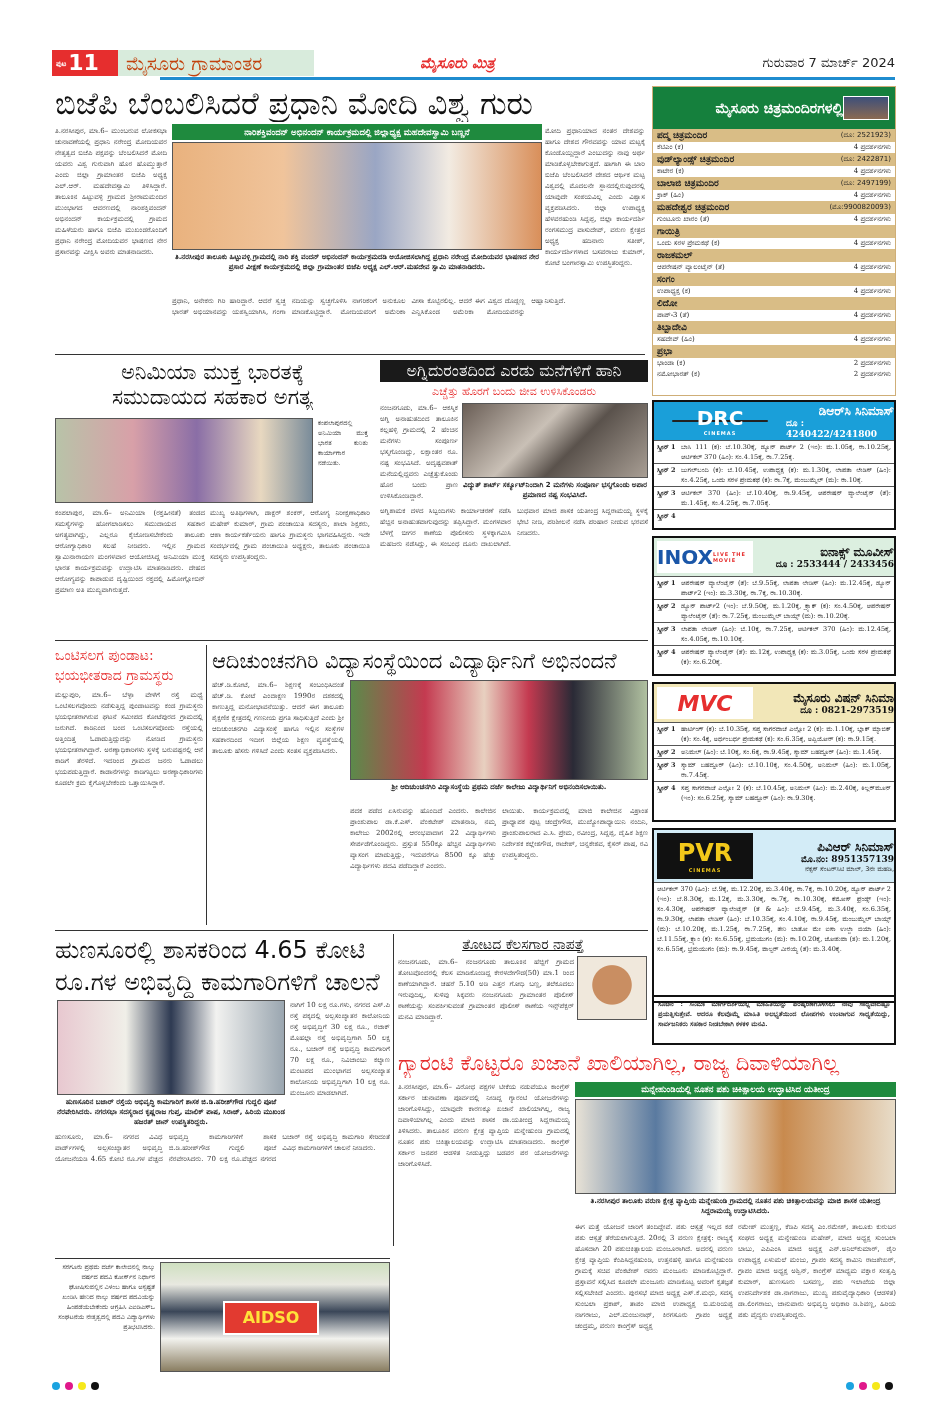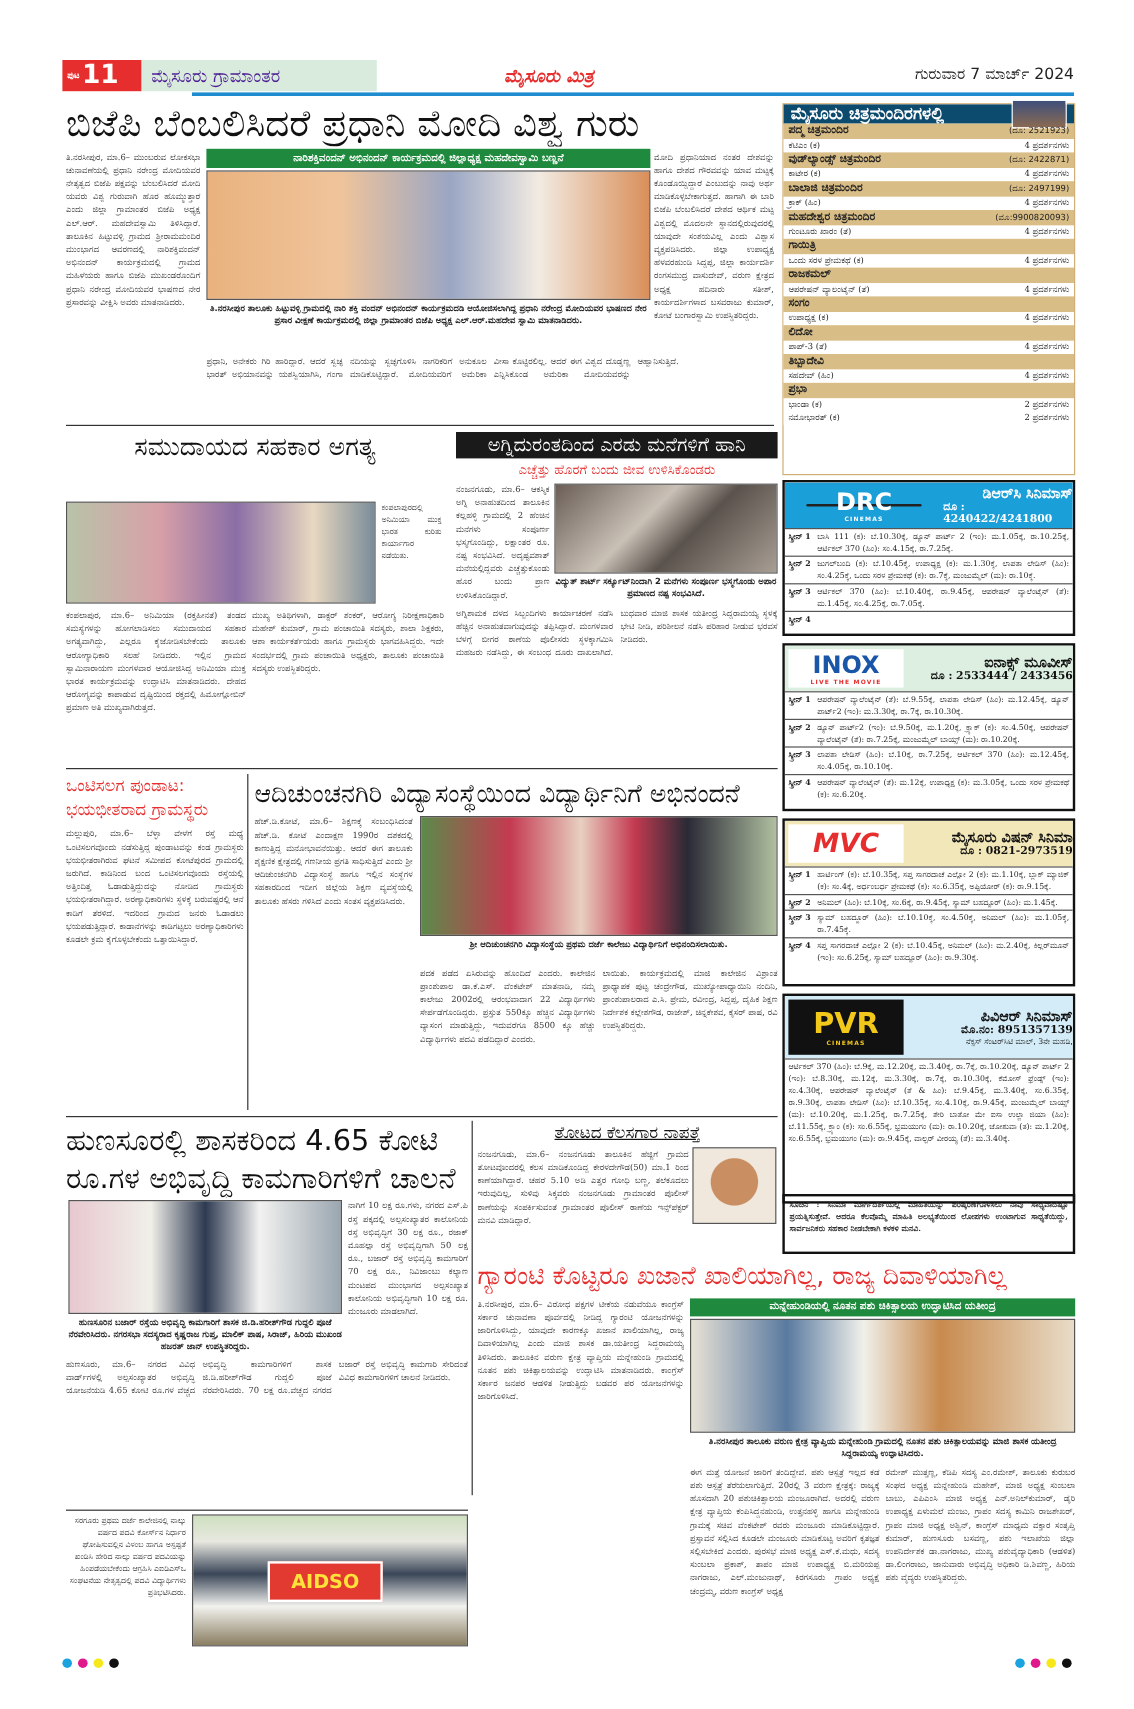--- a/index.html
+++ b/index.html
@@ -6,21 +6,21 @@
 body{width:945px;height:1424px;background:#fff;font-family:"DejaVu Sans",sans-serif;color:#222;position:relative;overflow:hidden}
 .abs{position:absolute}
 .txt{font-size:7px;line-height:11px;color:#333;text-align:justify;overflow:hidden;font-family:"DejaVu Serif",serif}
 .photo{background:linear-gradient(135deg,#c9a48a,#8c6e5a 40%,#d9c2b0 70%,#6d5a4a);border:1px solid #555}
 .cap{font-size:7px;line-height:10px;text-align:center;color:#222;font-weight:bold;overflow:hidden}
 .hl{font-weight:normal;color:#111;overflow:hidden;white-space:nowrap}
 .rule{background:#333}
 
 #pgno{left:52px;top:50px;width:66px;height:26px;background:#e62e2e;color:#fff;font-weight:bold;font-size:22px;line-height:26px;padding-left:4px}
 #pgno small{font-size:7px;vertical-align:middle;margin-right:2px}
-#section{left:118px;top:50px;width:196px;height:26px;background:#d8ebdc;font-size:15px;line-height:26px;padding-left:8px;color:#4c1d95}
+#section{left:118px;top:50px;width:196px;height:26px;background:#d8ebdc;font-size:19px;line-height:26px;padding-left:8px;color:#c2410c}
 #brand{left:420px;top:50px;width:120px;height:26px;color:#e62e2e;font-weight:bold;font-size:15px;line-height:26px;font-style:italic}
 #date{left:735px;top:50px;width:160px;height:26px;font-size:13px;line-height:26px;text-align:right}
 #mastrule{left:160px;top:77px;width:735px;height:3px;background:#1f8ccf}
 
 .th-head{background:#d9bd86;font-size:9px;font-weight:bold;height:13px;line-height:13px;display:flex;justify-content:space-between;padding:0 4px}
 .th-row{background:#fff;font-size:7px;height:11px;line-height:11px;display:flex;justify-content:space-between;padding:0 4px;font-family:"DejaVu Serif",serif}
 .cin{border:2px solid #111;background:#fff}
 .cin-top{display:flex;height:38px}
 .cin-logo{width:96px;display:flex;align-items:center;justify-content:center;font-weight:bold}
 .cin-name{flex:1;display:flex;flex-direction:column;justify-content:center;align-items:flex-end}
@@ -40,21 +40,21 @@
 <div class="abs hl" style="left:55px;top:84px;width:590px;height:38px;font-size:31px;line-height:38px;">ಬಿಜೆಪಿ ಬೆಂಬಲಿಸಿದರೆ ಪ್ರಧಾನಿ ಮೋದಿ ವಿಶ್ವ ಗುರು</div>
 <div class="abs txt" style="left:55px;top:126px;width:112px;height:170px;">ತಿ.ನರಸೀಪುರ, ಮಾ.6– ಮುಂಬರುವ ಲೋಕಸಭಾ ಚುನಾವಣೆಯಲ್ಲಿ ಪ್ರಧಾನಿ ನರೇಂದ್ರ ಮೋದಿಯವರ ನೇತೃತ್ವದ ಬಿಜೆಪಿ ಪಕ್ಷವನ್ನು ಬೆಂಬಲಿಸಿದರೆ ಮೋದಿ ಯವರು ವಿಶ್ವ ಗುರುವಾಗಿ ಹೊರ ಹೊಮ್ಮುತ್ತಾರೆ ಎಂದು ಜಿಲ್ಲಾ ಗ್ರಾಮಾಂತರ ಬಿಜೆಪಿ ಅಧ್ಯಕ್ಷ ಎಲ್.ಆರ್. ಮಹದೇವಸ್ವಾಮಿ ತಿಳಿಸಿದ್ದಾರೆ. ತಾಲೂಕಿನ ಹಿಟ್ಟುವಳ್ಳಿ ಗ್ರಾಮದ ಶ್ರೀರಾಮಮಂದಿರ ಮುಂಭಾಗದ ಆವರಣದಲ್ಲಿ ನಾರಿಶಕ್ತಿವಂದನ್ ಅಭಿನಂದನ್ ಕಾರ್ಯಕ್ರಮದಲ್ಲಿ ಗ್ರಾಮದ ಮಹಿಳೆಯರು ಹಾಗೂ ಬಿಜೆಪಿ ಮುಖಂಡರೊಂದಿಗೆ ಪ್ರಧಾನಿ ನರೇಂದ್ರ ಮೋದಿಯವರ ಭಾಷಣದ ನೇರ ಪ್ರಸಾರವನ್ನು ವೀಕ್ಷಿಸಿ ಅವರು ಮಾತನಾಡಿದರು.</div>
 <div class="abs" style="left:172px;top:124px;width:370px;height:16px;background:#1f8a3e;color:#fff;font-size:8.5px;line-height:16px;font-weight:bold;text-align:center;overflow:hidden;white-space:nowrap">ನಾರಿಶಕ್ತಿವಂದನ್ ಅಭಿನಂದನ್ ಕಾರ್ಯಕ್ರಮದಲ್ಲಿ ಜಿಲ್ಲಾಧ್ಯಕ್ಷ ಮಹದೇವಸ್ವಾಮಿ ಬಣ್ಣನೆ</div>
 <div class="abs photo" style="left:172px;top:142px;width:370px;height:108px;background:linear-gradient(90deg,#e9b27e 0,#f0c49b 30%,#9aa6c4 55%,#f2ebe2 75%,#d98f5a 100%)"></div>
 <div class="abs cap" style="left:172px;top:252px;width:370px;height:42px;">ತಿ.ನರಸೀಪುರ ತಾಲೂಕು ಹಿಟ್ಟುವಳ್ಳಿ ಗ್ರಾಮದಲ್ಲಿ ನಾರಿ ಶಕ್ತಿ ವಂದನ್ ಅಭಿನಂದನ್ ಕಾರ್ಯಕ್ರಮದಡಿ ಆಯೋಜಿಸಲಾಗಿದ್ದ ಪ್ರಧಾನಿ ನರೇಂದ್ರ ಮೋದಿಯವರ ಭಾಷಣದ ನೇರ ಪ್ರಸಾರ ವೀಕ್ಷಣೆ ಕಾರ್ಯಕ್ರಮದಲ್ಲಿ ಜಿಲ್ಲಾ ಗ್ರಾಮಾಂತರ ಬಿಜೆಪಿ ಅಧ್ಯಕ್ಷ ಎಲ್.ಆರ್.ಮಹದೇವ ಸ್ವಾಮಿ ಮಾತನಾಡಿದರು.</div>
 <div class="abs txt" style="left:545px;top:126px;width:100px;height:170px;">ಮೋದಿ ಪ್ರಧಾನಿಯಾದ ನಂತರ ದೇಶವನ್ನು ಹಾಗೂ ದೇಶದ ಗೌರವವನ್ನು ಯಾವ ಮಟ್ಟಕ್ಕೆ ಕೊಂಡೊಯ್ದಿದ್ದಾರೆ ಎಂಬುದನ್ನು ನಾವು ಅರ್ಥ ಮಾಡಿಕೊಳ್ಳಬೇಕಾಗುತ್ತದೆ. ಹಾಗಾಗಿ ಈ ಬಾರಿ ಬಿಜೆಪಿ ಬೆಂಬಲಿಸಿದರೆ ದೇಶದ ಆರ್ಥಿಕ ಮಟ್ಟ ವಿಶ್ವದಲ್ಲಿ ಮೊದಲನೇ ಸ್ಥಾನದಲ್ಲಿರುವುದರಲ್ಲಿ ಯಾವುದೇ ಸಂಶಯವಿಲ್ಲ ಎಂದು ವಿಶ್ವಾಸ ವ್ಯಕ್ತಪಡಿಸಿದರು. ಜಿಲ್ಲಾ ಉಪಾಧ್ಯಕ್ಷ ಹೆಳವರಹುಂಡಿ ಸಿದ್ದಪ್ಪ, ಜಿಲ್ಲಾ ಕಾರ್ಯದರ್ಶಿ ರಂಗಸಮುದ್ರ ವಾಸುದೇವ್, ವರುಣ ಕ್ಷೇತ್ರದ ಅಧ್ಯಕ್ಷ ಹದಿನಾರು ಸತೀಶ್, ಕಾರ್ಯದರ್ಶಿಗಳಾದ ಬಸವರಾಜು ಕುಮಾರ್, ಕೋಟೆ ಬಂಗಾರಸ್ವಾಮಿ ಉಪಸ್ಥಿತರಿದ್ದರು.</div>
 <div class="abs txt" style="left:172px;top:296px;width:473px;height:54px;column-count:4;column-gap:6px">ಪ್ರಧಾನಿ, ಅನೇಕರು ಗಿರಿ ಹಾರಿದ್ದಾರೆ. ಆದರೆ ಸ್ವಚ್ಛ ಭಾರತ್ ಅಭಿಯಾನವನ್ನು ಯಶಸ್ವಿಯಾಗಿಸಿ, ಗಂಗಾ ನದಿಯನ್ನು ಸ್ವಚ್ಛಗೊಳಿಸಿ ನಾಗರಿಕರಿಗೆ ಅನುಕೂಲ ಮಾಡಿಕೊಟ್ಟಿದ್ದಾರೆ. ಮೋದಿಯವರಿಗೆ ಅಮೆರಿಕಾ ವೀಸಾ ಕೊಟ್ಟಿರಲಿಲ್ಲ. ಆದರೆ ಈಗ ವಿಶ್ವದ ದೊಡ್ಡಣ್ಣ ಎನ್ನಿಸಿಕೊಂಡ ಅಮೆರಿಕಾ ಮೋದಿಯವರನ್ನು ಆಹ್ವಾನಿಸುತ್ತಿದೆ.</div>
 <div class="abs rule" style="left:55px;top:354px;width:590px;height:1px"></div>
 
 <div class="abs" style="left:652px;top:86px;width:244px;height:310px;border:1px solid #cfae77;background:#fff">
-  <div style="background:#0c4a6e;height:16px;display:flex;align-items:center;justify-content:space-between;padding:0 6px">
+  <div style="background:#15803d;height:42px;display:flex;align-items:center;justify-content:flex-end;padding:0 6px">
     <span style="color:#fff;font-size:14px;font-weight:bold">ಮೈಸೂರು ಚಿತ್ರಮಂದಿರಗಳಲ್ಲಿ</span>
     <span style="width:46px;height:24px;background:linear-gradient(#3d4f7a,#8a6a52);border:1px solid #fff;display:inline-block"></span>
   </div>
   <div id="theater-rows">
       <div class="th-head">
         <span>ಪದ್ಮ ಚಿತ್ರಮಂದಿರ</span>
         <span style="font-size:7px;font-weight:normal">(ದೂ: 2521923)</span>
       </div>
       <div class="th-row">
         <span>ಕೆಟಿಎಂ (ಕ)</span>
@@ -164,21 +164,21 @@
         <span class="sl">ಸ್ಕ್ರೀನ್ 3</span>
         <span style="flex:1;text-align:justify">ಆರ್ಟಿಕಲ್ 370 (ಹಿಂ): ಬೆ.10.40ಕ್ಕೆ, ರಾ.9.45ಕ್ಕೆ, ಆಪರೇಷನ್ ವ್ಯಾಲೆಂಟೈನ್ (ತೆ): ಮ.1.45ಕ್ಕೆ, ಸಂ.4.25ಕ್ಕೆ, ರಾ.7.05ಕ್ಕೆ.</span>
       </div>
       <div class="screen">
         <span class="sl">ಸ್ಕ್ರೀನ್ 4</span>
         <span style="flex:1;text-align:justify"></span>
       </div>
     </div>
     <div class="cin" style="margin-bottom: 6px; height: 140px; overflow: hidden;">
       <div class="cin-top" style="background: rgb(220, 239, 224); height: 38px;">
-        <div class="cin-logo" style="color:#1a56a8;background:#fff;font-size:20px;margin:3px;flex-direction:column">
+        <div class="cin-logo" style="color:#1a56a8;background:#fff;font-size:20px;margin:3px;">
           <span>INOX</span>
           <span style="font-size:5px;letter-spacing:1px;color:#e62e2e">LIVE THE MOVIE</span>
         </div>
       <div class="cin-name">
         <span style="font-size:12px;font-weight:bold;color:#111">ಐನಾಕ್ಸ್ ಮೂವೀಸ್</span>
         <span style="font-size:9px;font-weight:bold;color:#111;font-family:'DejaVu Serif',serif">ದೂ : 2533444 / 2433456</span>
 
       </div>
       </div>
       <div class="screen">
@@ -239,20 +239,21 @@
         <span style="font-size:6.5px">ನೆಕ್ಸಸ್ ಸೆಂಟರ್‌ಸಿಟಿ ಮಾಲ್, 3ನೇ ಮಹಡಿ,</span>
       </div>
       </div>
       <div class="screen">
         <span style="flex:1;text-align:justify">ಆರ್ಟಿಕಲ್ 370 (ಹಿಂ): ಬೆ.9ಕ್ಕೆ, ಮ.12.20ಕ್ಕೆ, ಮ.3.40ಕ್ಕೆ, ರಾ.7ಕ್ಕೆ, ರಾ.10.20ಕ್ಕೆ, ಡ್ಯೂನ್ ಪಾರ್ಟ್ 2 (ಇಂ): ಬೆ.8.30ಕ್ಕೆ, ಮ.12ಕ್ಕೆ, ಮ.3.30ಕ್ಕೆ, ರಾ.7ಕ್ಕೆ, ರಾ.10.30ಕ್ಕೆ, ಕೆಮೋಸ್ ಫ್ರೆಂಡ್ಸ್ (ಇಂ): ಸಂ.4.30ಕ್ಕೆ, ಆಪರೇಷನ್ ವ್ಯಾಲೆಂಟೈನ್ (ತೆ &amp; ಹಿಂ): ಬೆ.9.45ಕ್ಕೆ, ಮ.3.40ಕ್ಕೆ, ಸಂ.6.35ಕ್ಕೆ, ರಾ.9.30ಕ್ಕೆ, ಲಾಪತಾ ಲೇಡಿಸ್ (ಹಿಂ): ಬೆ.10.35ಕ್ಕೆ, ಸಂ.4.10ಕ್ಕೆ, ರಾ.9.45ಕ್ಕೆ, ಮಂಜುಮ್ಮೆಲ್ ಬಾಯ್ಸ್ (ಮ): ಬೆ.10.20ಕ್ಕೆ, ಮ.1.25ಕ್ಕೆ, ರಾ.7.25ಕ್ಕೆ, ತೇರಿ ಬಾತೋ ಮೇ ಐಸಾ ಉಲ್ಜಾ ಜಿಯಾ (ಹಿಂ): ಬೆ.11.55ಕ್ಕೆ, ಕ್ರ್ಯಾಂ (ಕ): ಸಂ.6.55ಕ್ಕೆ, ಭ್ರಮಯುಗಂ (ಮ): ರಾ.10.20ಕ್ಕೆ, ಜೋಶುವಾ (ತ): ಮ.1.20ಕ್ಕೆ, ಸಂ.6.55ಕ್ಕೆ, ಭ್ರಮಯುಗಂ (ಮ): ರಾ.9.45ಕ್ಕೆ, ವಾಲ್ಟರ್ ವೀರಯ್ಯ (ತೆ): ಮ.3.40ಕ್ಕೆ.</span>
       </div>
     </div>
   </div>
 
 <div class="abs hl" style="left:55px;top:360px;width:315px;height:50px;font-size:21px;line-height:25px;text-align:center;white-space:normal">
+  <div>ಅನಿಮಿಯಾ ಮುಕ್ತ ಭಾರತಕ್ಕೆ</div>
   <div>ಸಮುದಾಯದ ಸಹಕಾರ ಅಗತ್ಯ</div>
 </div>
 <div class="abs photo" style="left:55px;top:418px;width:258px;height:85px;background:linear-gradient(90deg,#b8c3a8,#d8a0a8 30%,#8a6ea6 55%,#e8d8c0 80%,#7a8c9a)"></div>
 <div class="abs txt" style="left:318px;top:418px;width:50px;height:85px;font-size:6.5px;line-height:10px">ಕಂಪಲಾಪುರದಲ್ಲಿ ಅನಿಮಿಯಾ ಮುಕ್ತ ಭಾರತ ಕುರಿತು ಕಾರ್ಯಾಗಾರ ನಡೆಯಿತು.</div>
 <div class="abs txt" style="left:55px;top:508px;width:150px;height:125px">ಕಂಪಲಾಪುರ, ಮಾ.6– ಅನಿಮಿಯಾ (ರಕ್ತಹೀನತೆ) ತಂಡದ ಸಮಸ್ಯೆಗಳನ್ನು ಹೋಗಲಾಡಿಸಲು ಸಮುದಾಯದ ಸಹಕಾರ ಅಗತ್ಯವಾಗಿದ್ದು, ಎಲ್ಲರೂ ಕೈಜೋಡಿಸಬೇಕೆಂದು ತಾಲೂಕು ಆರೋಗ್ಯಾಧಿಕಾರಿ ಸಲಹೆ ನೀಡಿದರು. ಇಲ್ಲಿನ ಗ್ರಾಮದ ಸ್ವಾಮಿನಾರಾಯಣ ಮಂಗಳವಾರ ಆಯೋಜಿಸಿದ್ದ ಅನಿಮಿಯಾ ಮುಕ್ತ ಭಾರತ ಕಾರ್ಯಕ್ರಮವನ್ನು ಉದ್ಘಾಟಿಸಿ ಮಾತನಾಡಿದರು. ದೇಹದ ಆರೋಗ್ಯವನ್ನು ಕಾಪಾಡುವ ದೃಷ್ಟಿಯಿಂದ ರಕ್ತದಲ್ಲಿ ಹಿಮೋಗ್ಲೋಬಿನ್ ಪ್ರಮಾಣ ಅತಿ ಮುಖ್ಯವಾಗಿರುತ್ತದೆ.</div>
 <div class="abs txt" style="left:210px;top:508px;width:160px;height:125px">ಮುಖ್ಯ ಅತಿಥಿಗಳಾಗಿ, ಡಾಕ್ಟರ್ ಶಂಕರ್, ಆರೋಗ್ಯ ನಿರೀಕ್ಷಣಾಧಿಕಾರಿ ಮಹೇಶ್ ಕುಮಾರ್, ಗ್ರಾಮ ಪಂಚಾಯಿತಿ ಸದಸ್ಯರು, ಶಾಲಾ ಶಿಕ್ಷಕರು, ಆಶಾ ಕಾರ್ಯಕರ್ತೆಯರು ಹಾಗೂ ಗ್ರಾಮಸ್ಥರು ಭಾಗವಹಿಸಿದ್ದರು. ಇದೇ ಸಂದರ್ಭದಲ್ಲಿ ಗ್ರಾಮ ಪಂಚಾಯಿತಿ ಅಧ್ಯಕ್ಷರು, ತಾಲೂಕು ಪಂಚಾಯಿತಿ ಸದಸ್ಯರು ಉಪಸ್ಥಿತರಿದ್ದರು.</div>
 
 <div class="abs hl" style="left:380px;top:360px;width:268px;height:22px;background:#1a1a1a;color:#fff;font-size:16px;line-height:22px;text-align:center">ಅಗ್ನಿದುರಂತದಿಂದ ಎರಡು ಮನೆಗಳಿಗೆ ಹಾನಿ</div>
 <div class="abs hl" style="left:380px;top:384px;width:268px;height:16px;color:#e62e2e;font-size:11px;line-height:16px;text-align:center">ಎಚ್ಚೆತ್ತು ಹೊರಗೆ ಬಂದು ಜೀವ ಉಳಿಸಿಕೊಂಡರು</div>
 <div class="abs txt" style="left:380px;top:403px;width:78px;height:100px">ನಂಜನಗೂಡು, ಮಾ.6– ಆಕಸ್ಮಿಕ ಅಗ್ನಿ ಅನಾಹುತದಿಂದ ತಾಲೂಕಿನ ಕಲ್ಲಹಳ್ಳಿ ಗ್ರಾಮದಲ್ಲಿ 2 ಹೆಂಚಿನ ಮನೆಗಳು ಸಂಪೂರ್ಣ ಭಸ್ಮಗೊಂಡಿದ್ದು, ಲಕ್ಷಾಂತರ ರೂ. ನಷ್ಟ ಸಂಭವಿಸಿದೆ. ಅದೃಷ್ಟವಶಾತ್ ಮನೆಯಲ್ಲಿದ್ದವರು ಎಚ್ಚೆತ್ತುಕೊಂಡು ಹೊರ ಬಂದು ಪ್ರಾಣ ಉಳಿಸಿಕೊಂಡಿದ್ದಾರೆ.</div>

